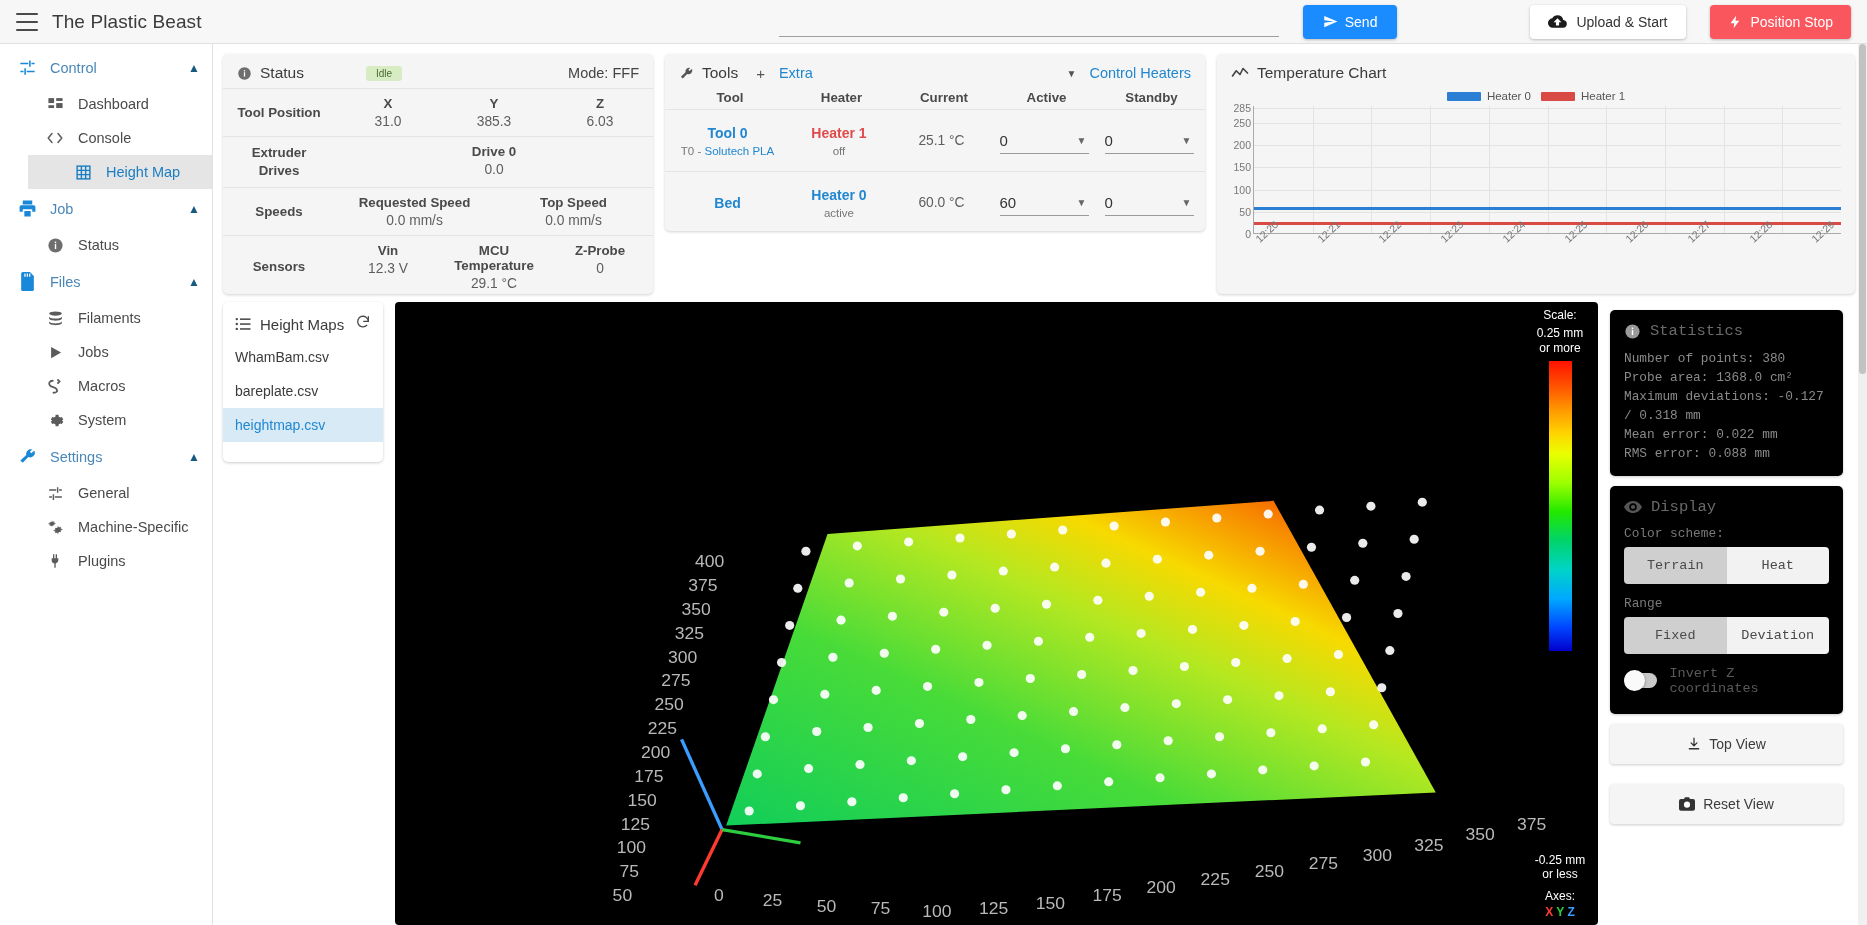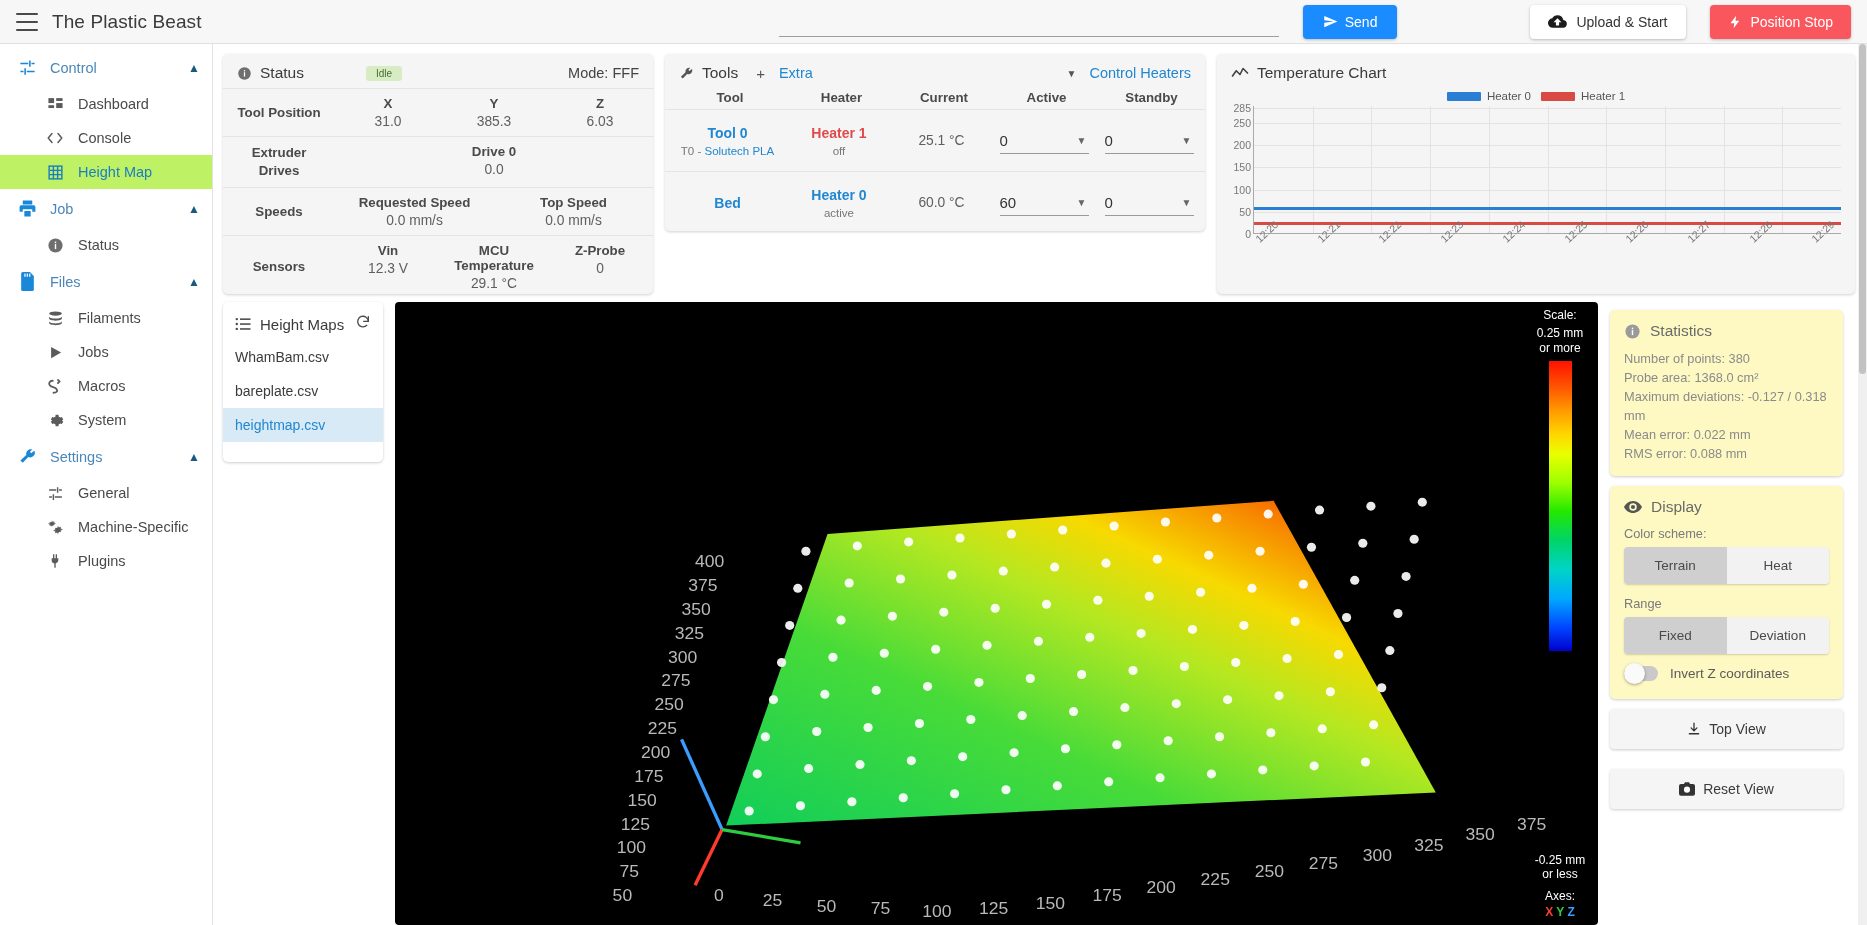--- a/index.html
+++ b/index.html
@@ -64,21 +64,21 @@
   }
   .nav-group .gicon { width: 30px; display: flex; justify-content: center; color: #1a88d8; }
   .nav-group .glabel { font-size: 14.5px; color: #4a87b8; margin-left: 8px; flex: 1; }
   .chev { color: #17597f; font-size: 12px; }
   .nav-item {
     display: flex; align-items: center; height: 34px; padding-left: 42px;
     cursor: pointer; font-size: 14.5px; color: #4a4a4a;
   }
   .nav-item .nicon { width: 26px; display: flex; justify-content: center; color: #5b5b5b; }
   .nav-item .nlabel { margin-left: 10px; }
-  .nav-item.active { background: #bef264; }
+  .nav-item.active { background: #e5e5e5; margin-left: 28px; }
   .nav-item.active .nlabel { color: #1a7ec2; }
   .nav-item.active .nicon { color: #1a7ec2; }
 
   
   .main { flex: 1; background: #fff; display: flex; flex-direction: column;
     min-width: 0; overflow: hidden; }
   .row-top { display: flex; gap: 12px; padding: 10px 12px 0 10px; height: 250px; }
   .card {
     background: #f5f5f5; border-radius: 5px;
     box-shadow: 0 1px 3px rgba(0,0,0,.18);
@@ -179,22 +179,22 @@
       #00a8ff 82%, #0044ff 92%, #0000cc 100%); }
   .axes-box { position: absolute; right: 10px; bottom: 6px; width: 56px;
     text-align: center; color: #fff; font-size: 12px; }
   .axes-letters { margin-top: 2px; font-size: 12px; font-weight: bold; }
   .axes-letters .ax { color: #ff3b30; } .axes-letters .ay { color: #2ecc40; }
   .axes-letters .az { color: #3b9dff; }
 
   
   .rightcol { width: 245px; flex: 0 0 245px; display: flex; flex-direction: column;
     gap: 10px; padding: 8px 12px 0 0; }
-  .panel { background: #fef9c3; border-radius: 5px; box-shadow: 0 1px 3px rgba(0,0,0,.2);
-    padding: 12px 14px; }
+  .panel { background: #000000; border-radius: 5px; box-shadow: 0 1px 3px rgba(0,0,0,.2);
+    padding: 12px 14px; font-family: Liberation Mono, monospace; }
   .panel-head { display: flex; align-items: center; gap: 9px; margin-bottom: 10px; }
   .panel-head .pt { font-size: 15.5px; color: #6a6a6a; }
   .stat-line { font-size: 12.8px; color: #8a8a8a; line-height: 1.48; }
   .lbl { font-size: 12.8px; color: #7a7a7a; margin-bottom: 6px; }
   .seg { display: flex; border-radius: 4px; overflow: hidden;
     box-shadow: 0 1px 2px rgba(0,0,0,.18); margin-bottom: 12px; }
   .seg div { flex: 1; text-align: center; padding: 11px 0; font-size: 13.5px;
     color: #4a4a4a; cursor: pointer; background: #f2f2f2; }
   .seg div.on { background: #cfcfcf; }
   .toggle-row { display: flex; align-items: center; gap: 12px; margin: 4px 0 6px 0; }

